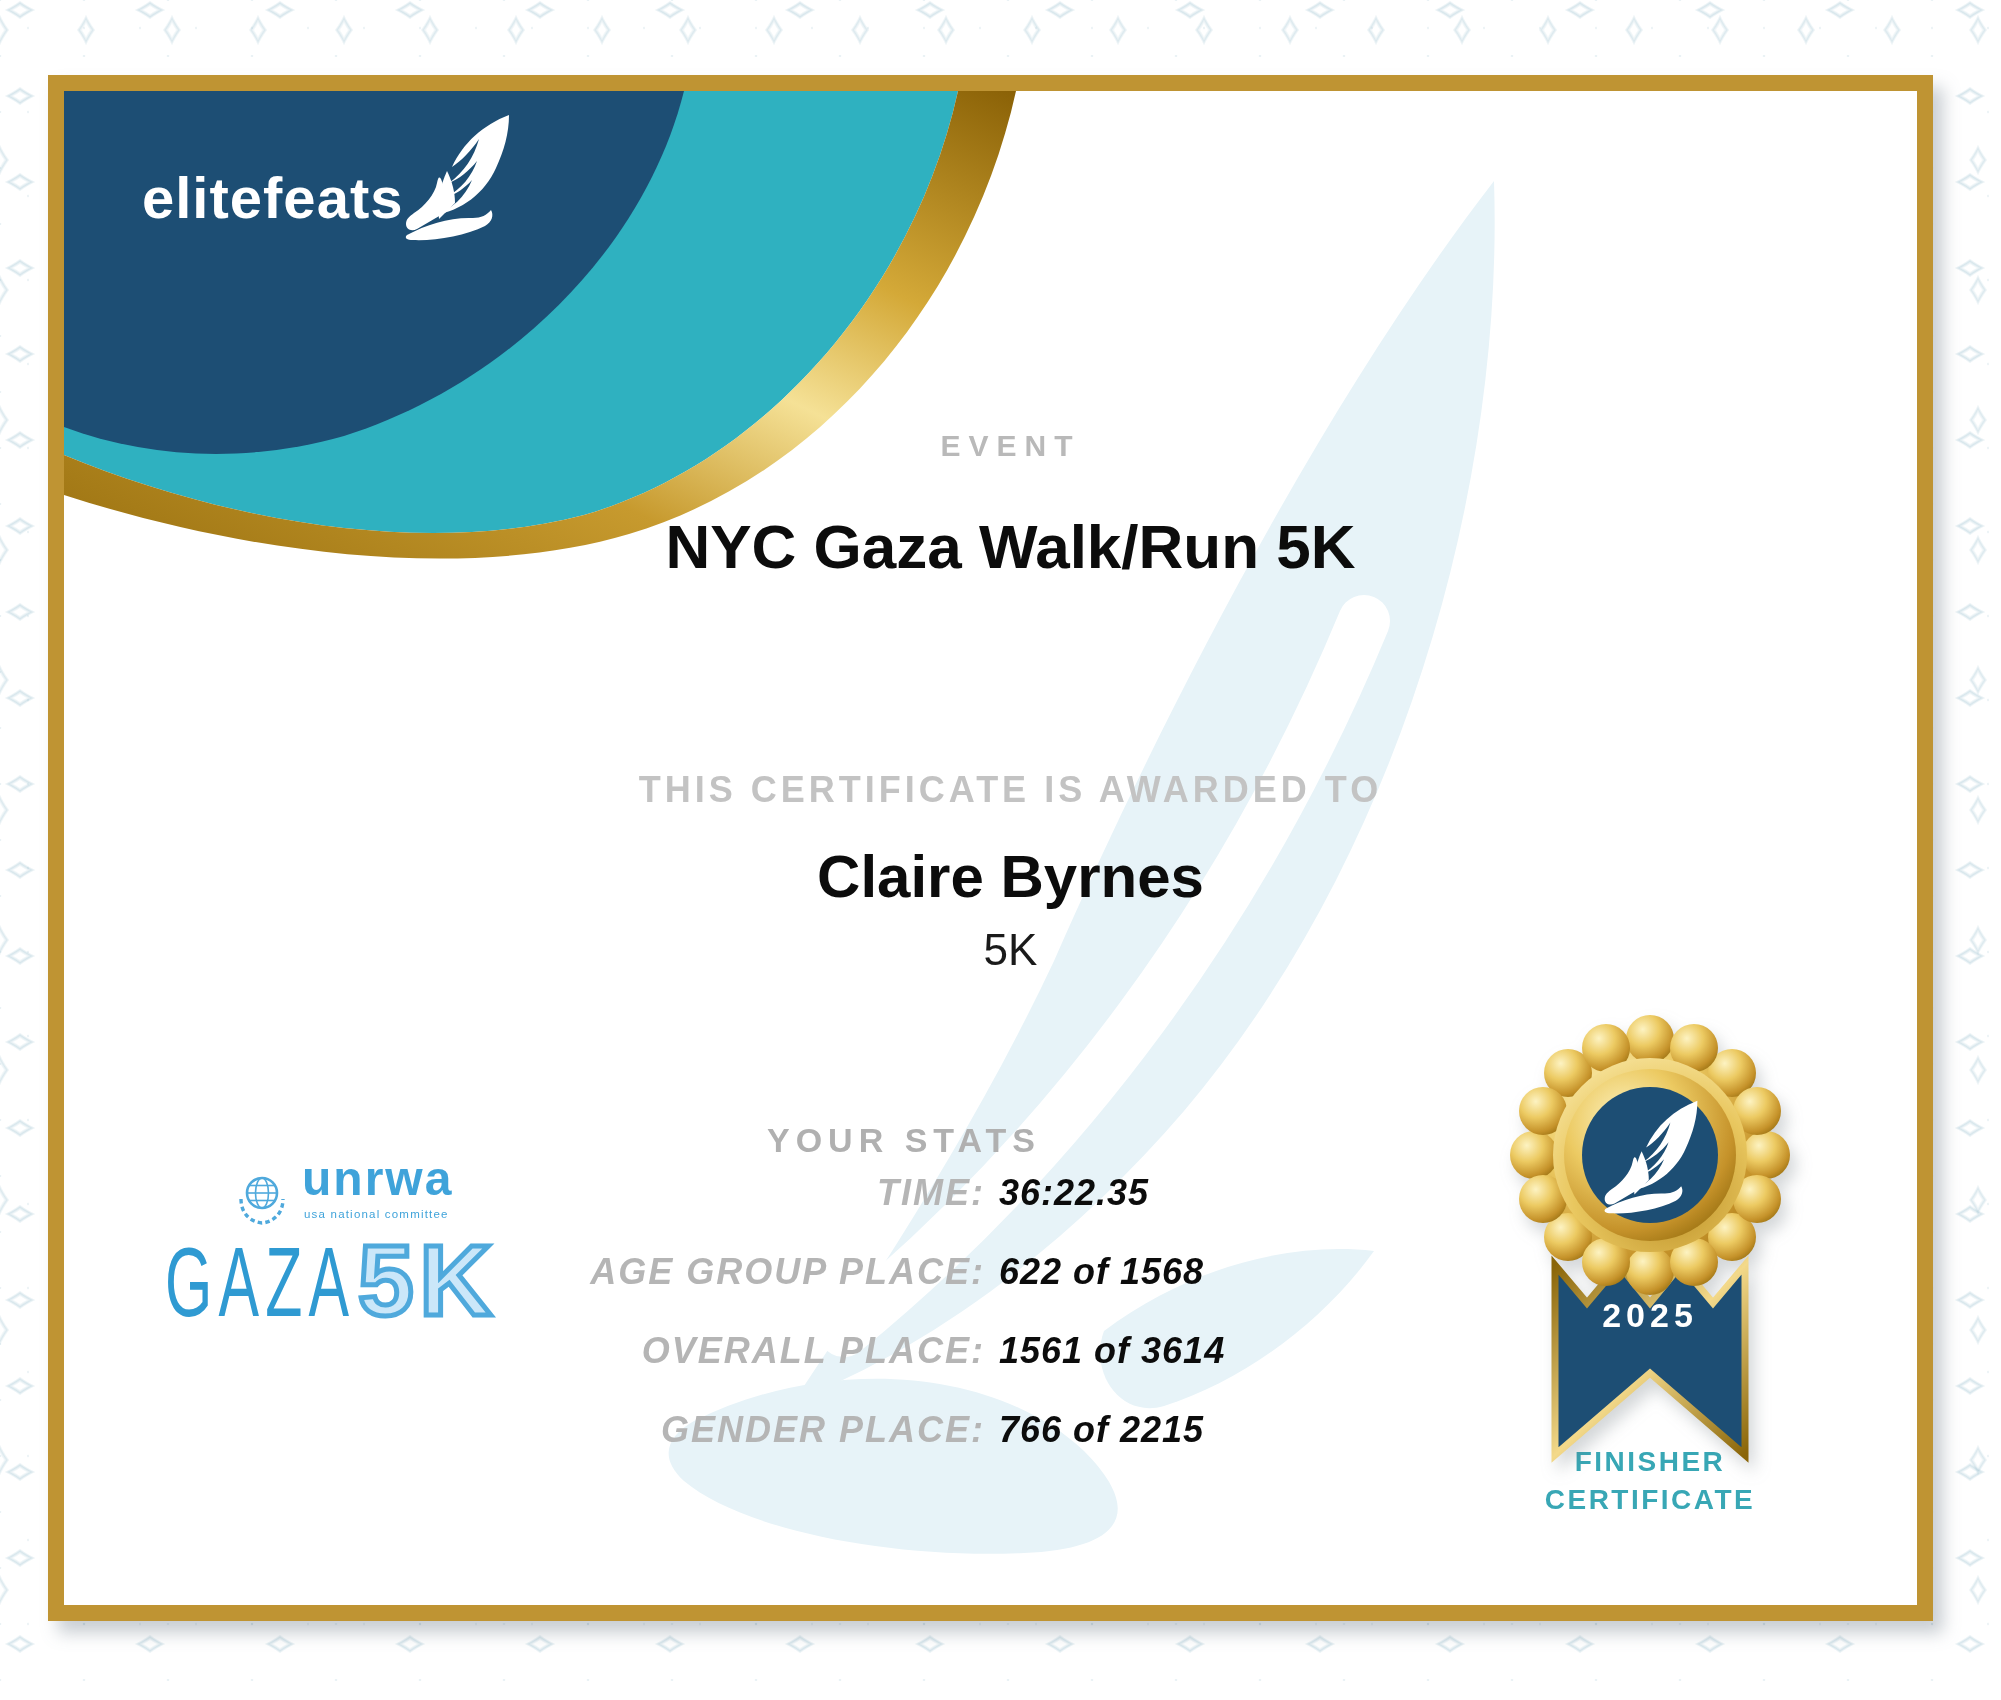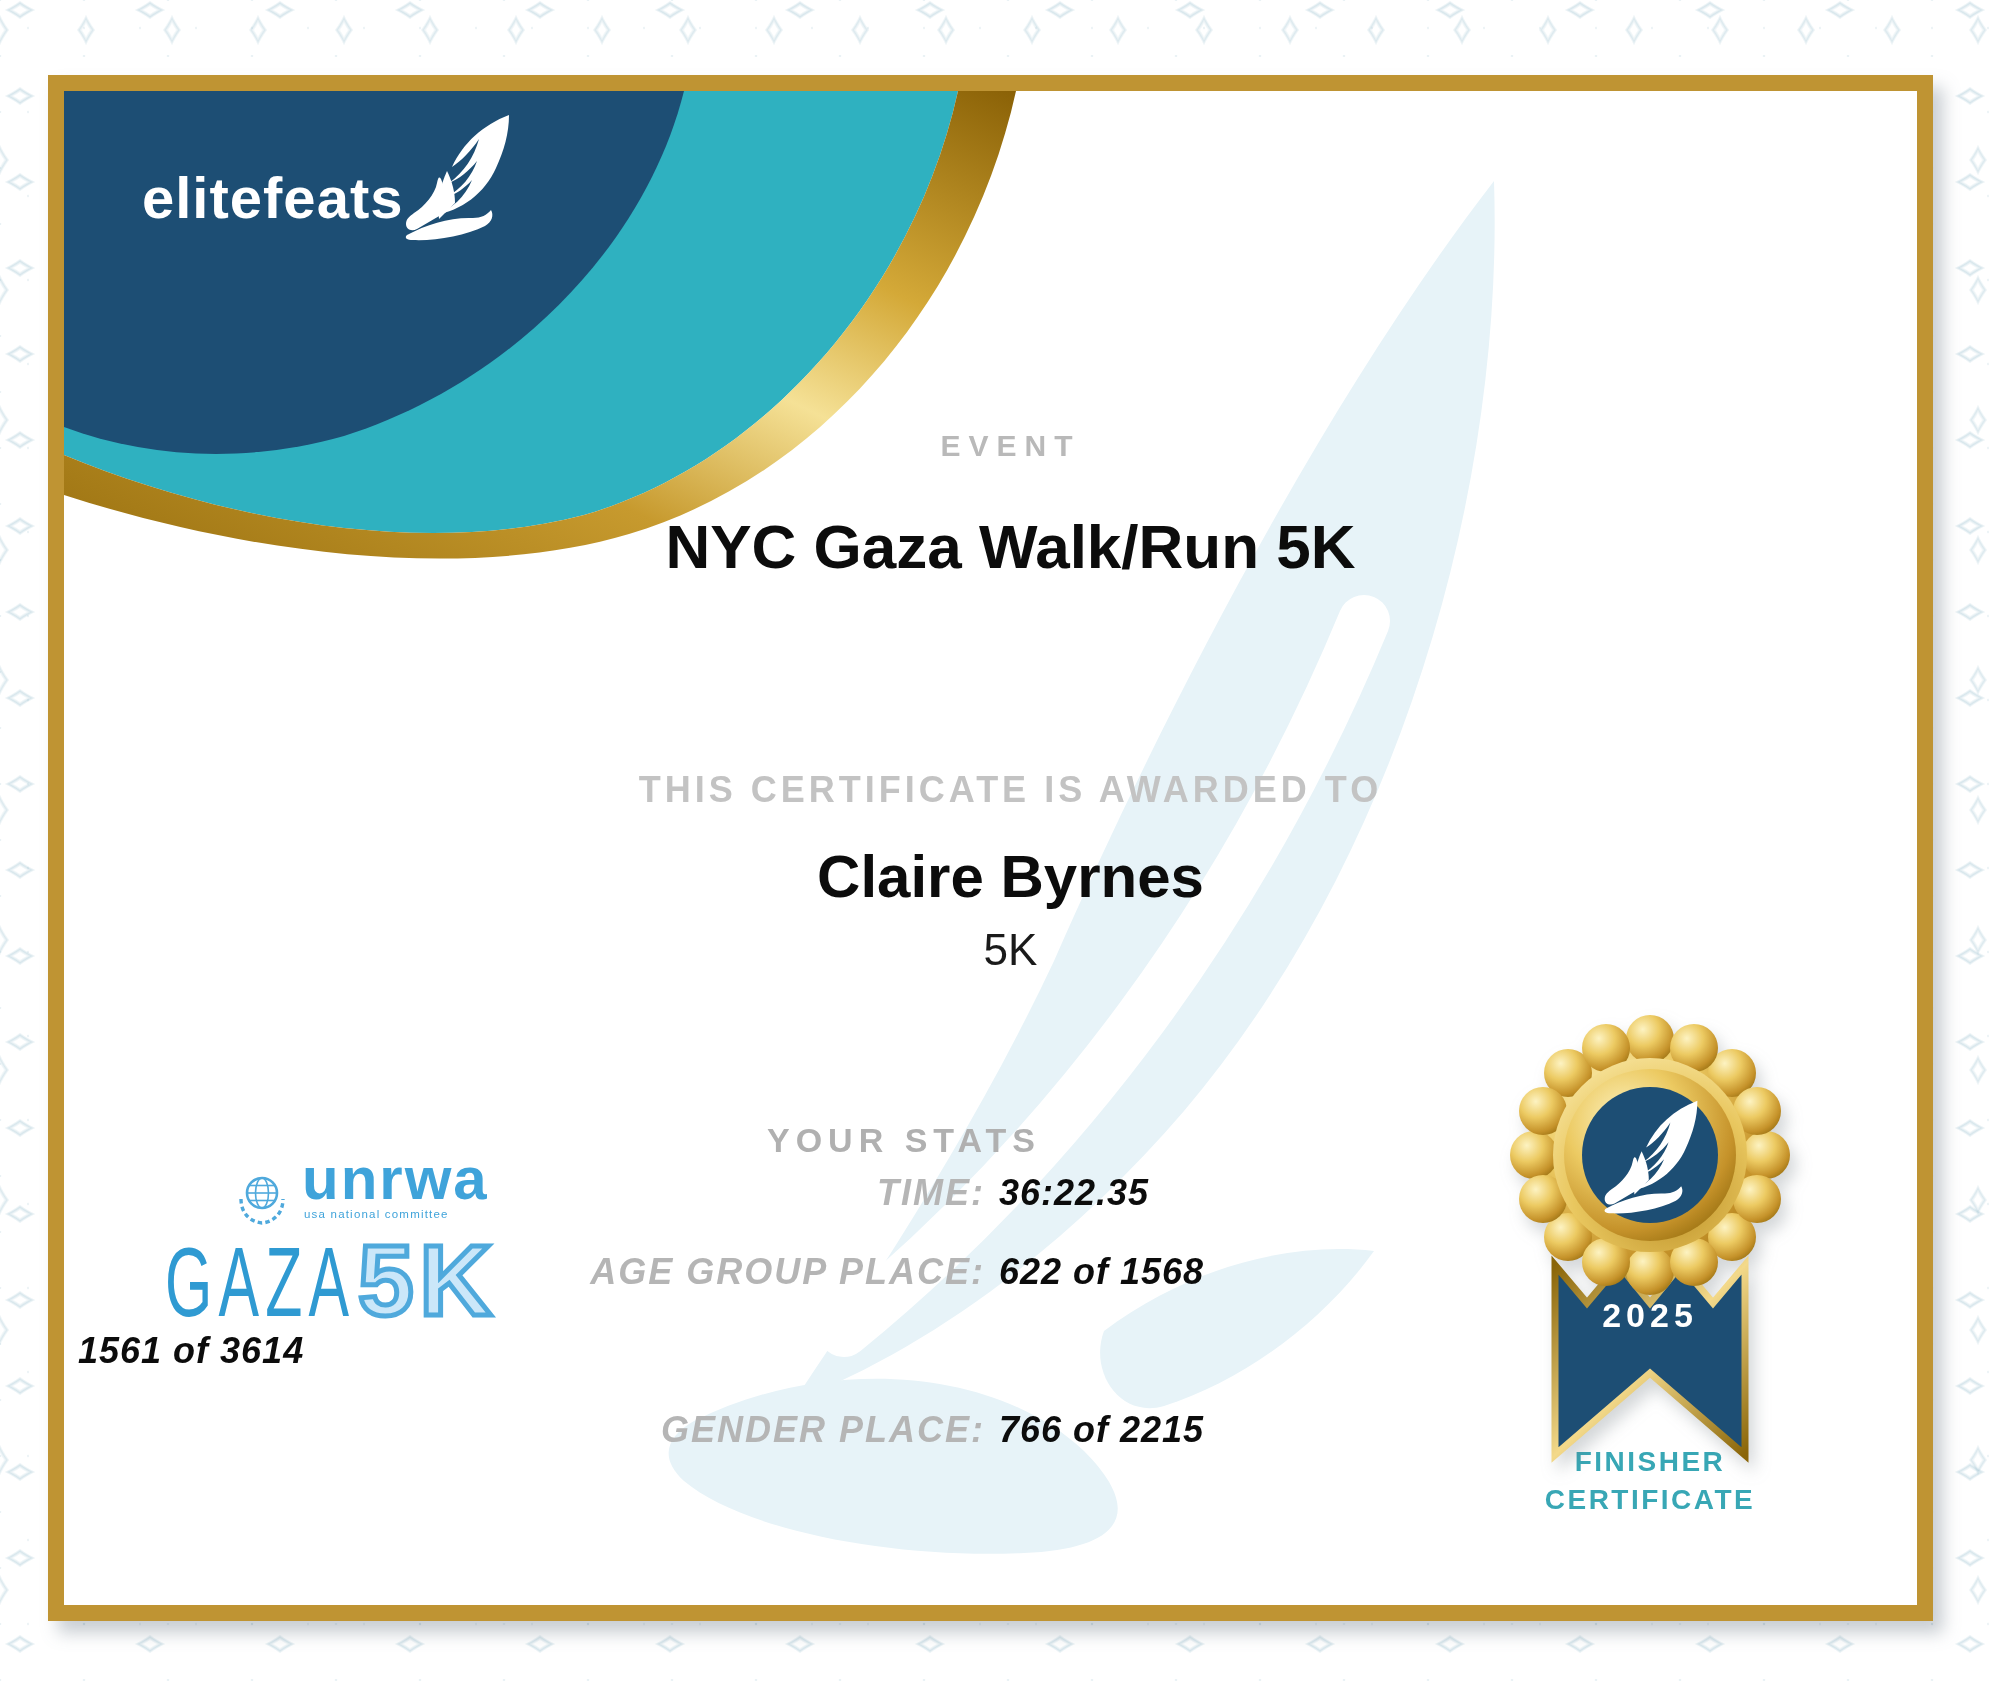--- a/index.html
+++ b/index.html
@@ -33,21 +33,21 @@
   .distance{top:834px;font-size:44px;line-height:50px;color:#1a1a1a;}
   .stats-heading{position:absolute;left:0;top:1029px;width:1602px;text-align:center;
     font-size:34px;font-weight:bold;letter-spacing:6px;color:#b0b0b0;line-height:40px;padding-left:39px;}
   .stats{position:absolute;left:0;top:1062px;width:100%;}
   .stat-row{height:79px;display:flex;align-items:center;font-style:italic;}
   .stat-label{width:921px;text-align:right;font-size:36px;font-weight:bold;
     color:#b5b5b5;letter-spacing:2px;}
   .stat-value{margin-left:14px;font-size:36px;font-weight:bold;color:#0c0c0c;letter-spacing:1px;}
   
   .un-emblem{position:absolute;left:168px;top:1076px;}
-  .org-name{position:absolute;left:238px;top:1064px;font-size:60px;font-weight:bold;
+  .org-name{position:absolute;left:238px;top:1064px;font-size:48px;font-weight:bold;
     color:#3fa3da;letter-spacing:2px;line-height:48px;}
   .org-sub{position:absolute;left:240px;top:1117px;font-size:11.5px;font-weight:normal;
     color:#3fa3da;letter-spacing:1.2px;}
   .race-word{position:absolute;left:101px;top:1143px;font-size:98px;line-height:96px;
     color:#2f9ad2;letter-spacing:10px;transform:scaleX(.62);transform-origin:left top;white-space:nowrap;}
   .race-dist{position:absolute;left:294px;top:1139px;font-size:100px;line-height:100px;
     font-weight:bold;color:#cbe7f9;-webkit-text-stroke:5px #4fa9dc;letter-spacing:6px;}
   
   .medal{position:absolute;left:1446px;top:924px;width:280px;text-align:center;}
   .medal svg{filter:drop-shadow(6px 10px 8px rgba(100,110,120,.28));}
@@ -132,20 +132,21 @@
       <div class="stats">
         <div class="stat-row">
           <span class="stat-label">TIME:</span>
           <span class="stat-value">36:22.35</span>
         </div>
         <div class="stat-row">
           <span class="stat-label">AGE GROUP PLACE:</span>
           <span class="stat-value">622 of 1568</span>
         </div>
         <div class="stat-row">
+          <span class="stat-label">OVERALL PLACE:</span>
           <span class="stat-value">1561 of 3614</span>
         </div>
         <div class="stat-row">
           <span class="stat-label">GENDER PLACE:</span>
           <span class="stat-value">766 of 2215</span>
         </div>
       </div>
 
       <svg class="un-emblem" width="60" height="60" viewBox="0 0 60 60">
         <circle cx="30" cy="26" r="15" fill="none" stroke="#4fa9dc" stroke-width="2.6"></circle>

